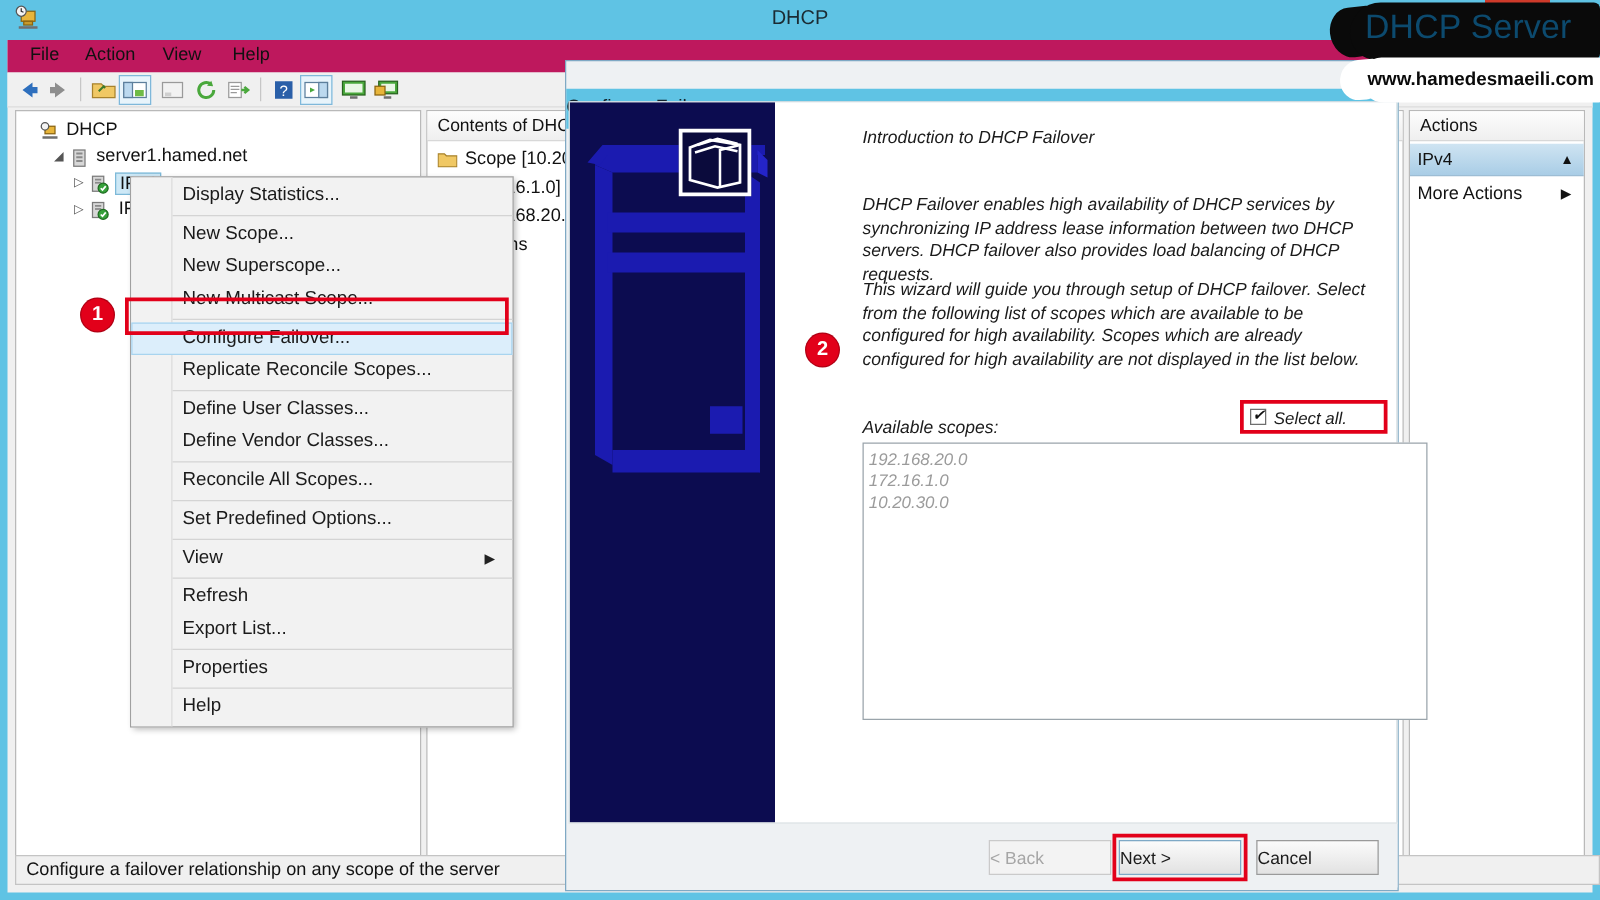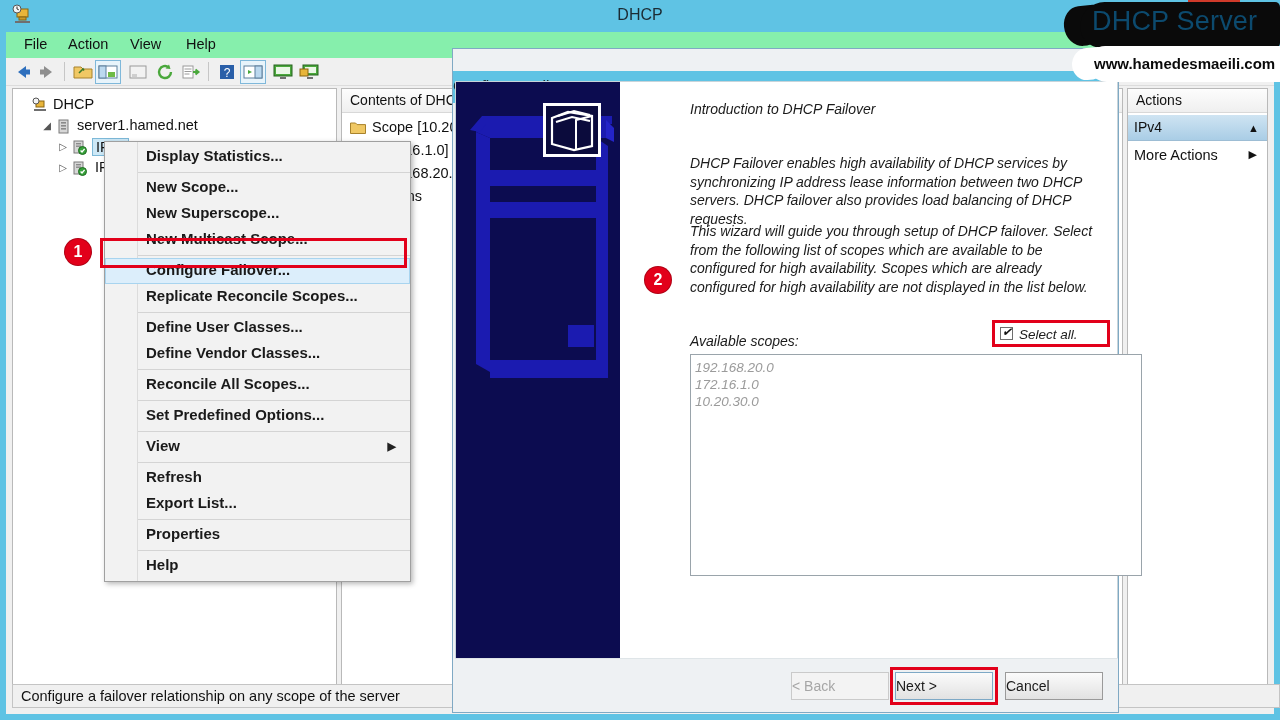--- a/index.html
+++ b/index.html
@@ -28,21 +28,21 @@
   .mmc-winicon {
     position: absolute; left: 10px; top: 4px; width: 24px; height: 24px;
   }
 
   .mmc-body {
     position: absolute; left: 6px; top: 32px; width: 1268px; height: 682px;
     background: #f0f0f0;
   }
   .menubar {
     position: absolute; left: 0; top: 0; width: 1268px; height: 26px;
-    background: #86efac;
+    background: #be185d;
   }
   .menubar .mi {
     position: absolute; top: 4px; font-size: 14.5px; color: #111;
     padding: 0 6px; cursor: default;
   }
   .toolbar {
     position: absolute; left: 0; top: 26px; width: 1268px; height: 28px;
     background: #f0f0f0; border-bottom: 1px solid #dcdcdc;
   }
   .tb-ico { position: absolute; top: 4px; width: 22px; height: 20px; }
@@ -122,21 +122,21 @@
 
   
   .ctxmenu {
     position: absolute; left: 104px; top: 141px; width: 307px;
     background: #f2f2f2; border: 1px solid #a0a0a0;
     box-shadow: 2px 2px 5px rgba(0,0,0,.28);
     padding: 2px 0;
   }
   .ctx-item {
     position: relative; height: 26px; font-size: 15px; color: #1a1a1a;
-    padding: 3px 0 0 41px; white-space: nowrap; font-weight: bold;
+    padding: 3px 0 0 41px; white-space: nowrap;
   }
   .ctx-item.hl {
     background: #dceefb; outline: 1px solid #a8d4ef; outline-offset: -1px;
   }
   .ctx-item .sub { position: absolute; right: 14px; top: 6px; font-size: 11px; color: #222; }
   .ctx-sep { height: 1px; background: #d4d4d4; margin: 2px 0 2px 0; }
   .ctx-gutter {
     position: absolute; left: 0; top: 0; width: 33px; height: 100%;
     background: #f2f2f2; border-right: 1px solid #dcdcdc;
   }

